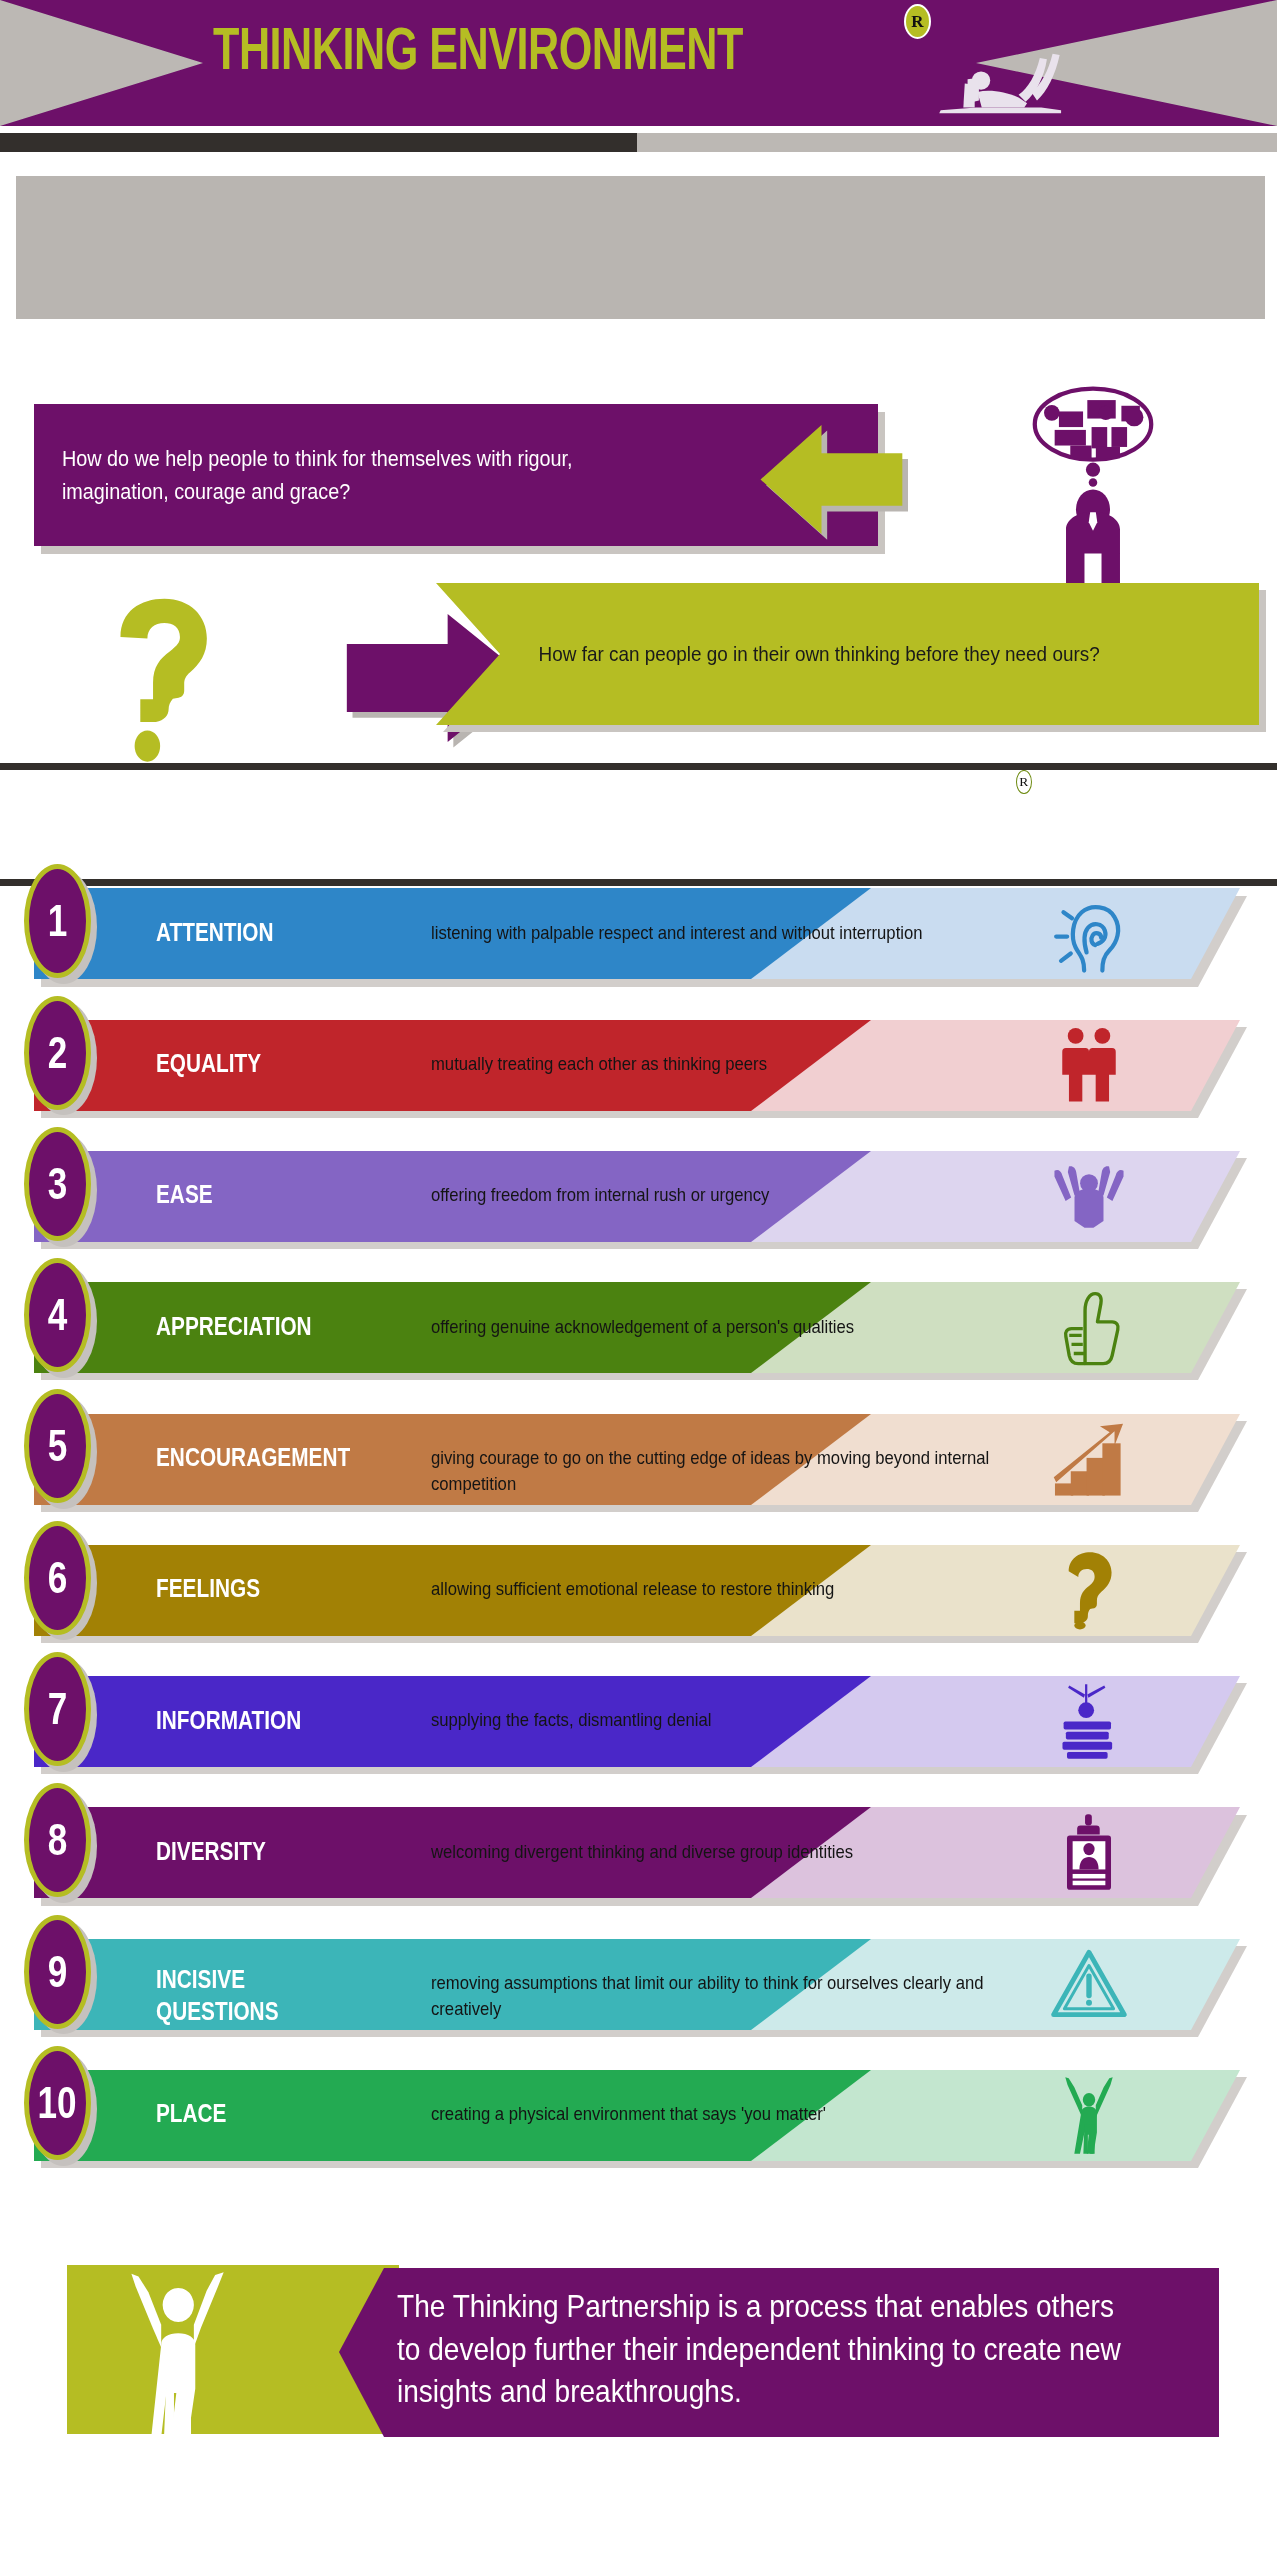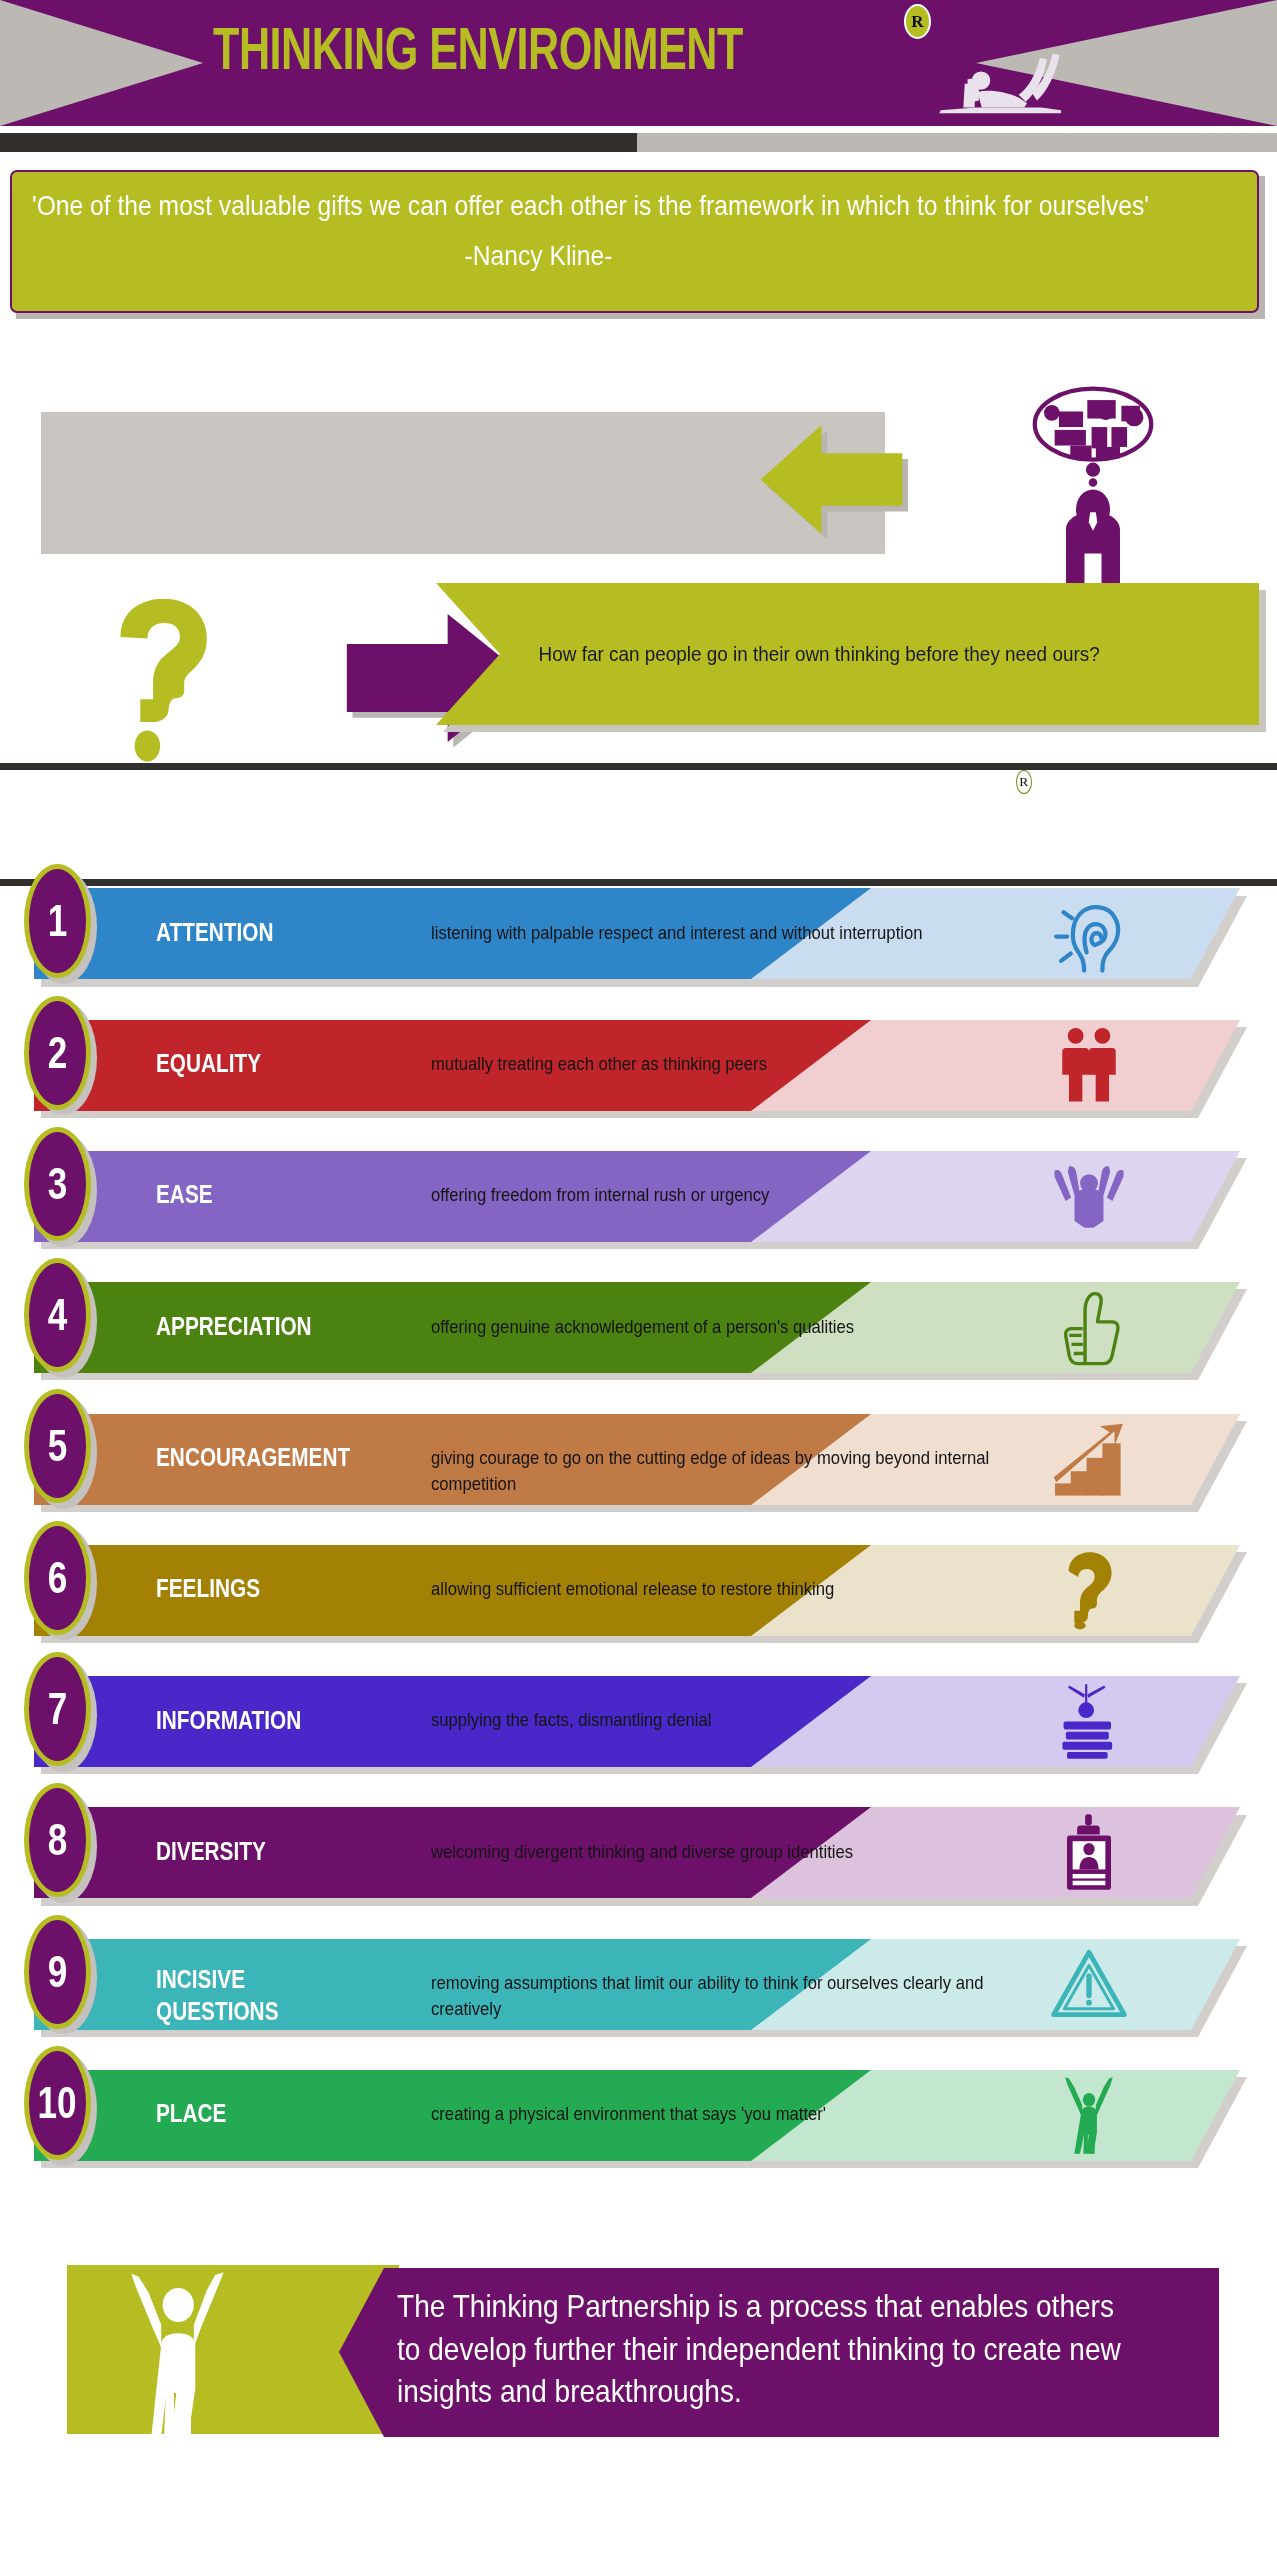--- a/index.html
+++ b/index.html
@@ -229,26 +229,25 @@
     <path fill="#e9e2ec" d="M60 62 C78 58 100 62 118 70 L130 78 L126 84 L66 84 Z"></path>
     <path fill="#e9e2ec" d="M118 66 C132 56 142 38 148 14 L158 16 C154 42 142 64 128 76 Z"></path>
     <path fill="#e9e2ec" d="M136 62 C150 52 160 32 166 8 L176 10 C170 38 158 62 144 74 Z"></path>
     <path fill="#e9e2ec" d="M46 44 L46 78 L62 74 L62 42 Z"></path>
   </svg>
 
   <div class="subbar-dark"></div>
   <div class="subbar-grey"></div>
 
   <div class="quote-shadow"></div>
-  <div class="quote-box">
-    <div class="quote-text">'One of the most valuable gifts we can offer each other is the framework in which to think for ourselves'</div>
-    <div class="quote-author">-Nancy Kline-</div>
+
+  <div class="q1-shadow"></div>
+  <div class="q1-box">
+    <div class="q1-text">How do we help people to think for themselves with rigour, imagination, courage and grace?</div>
   </div>
-
-  <div class="q1-shadow"></div>
   <svg class="q1-arrow" viewBox="0 0 220 170">
     <path fill="#b9b5b1" d="M12 85 L98 8 L98 48 L212 48 L212 122 L98 122 L98 162 Z" transform="translate(8,8)"></path>
     <path fill="#b5bd23" d="M12 85 L98 8 L98 48 L212 48 L212 122 L98 122 L98 162 Z"></path>
   </svg>
 
   <svg class="thinker-icon" viewBox="0 0 200 290">
     <ellipse cx="100" cy="58" rx="82" ry="50" fill="none" stroke="#6d1069" stroke-width="6"></ellipse>
     <rect x="52" y="40" width="34" height="22" fill="#6d1069"></rect>
     <rect x="92" y="24" width="40" height="26" fill="#6d1069"></rect>
     <rect x="140" y="32" width="26" height="22" fill="#6d1069"></rect>

